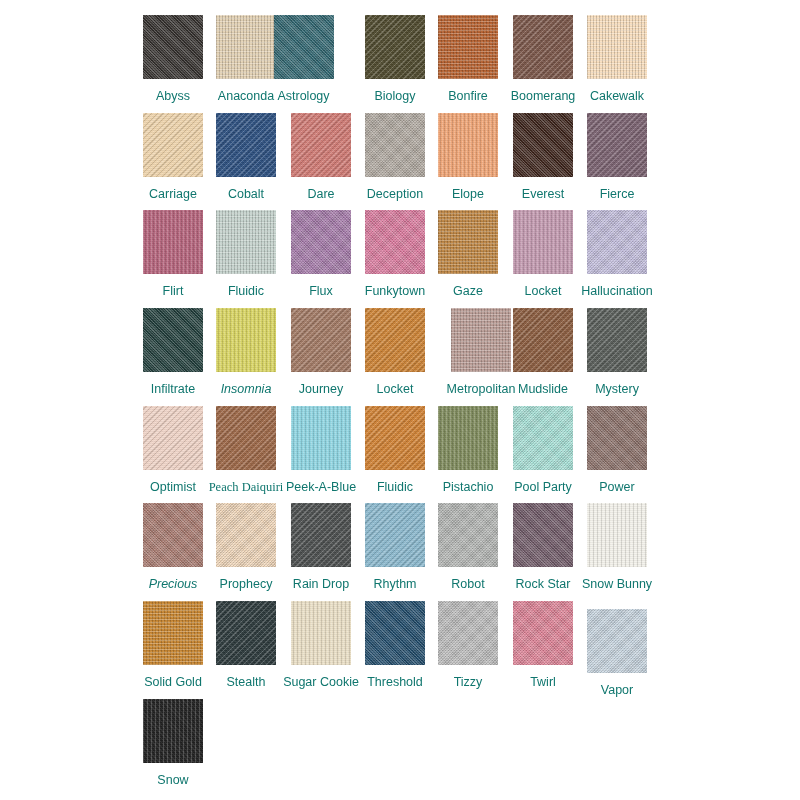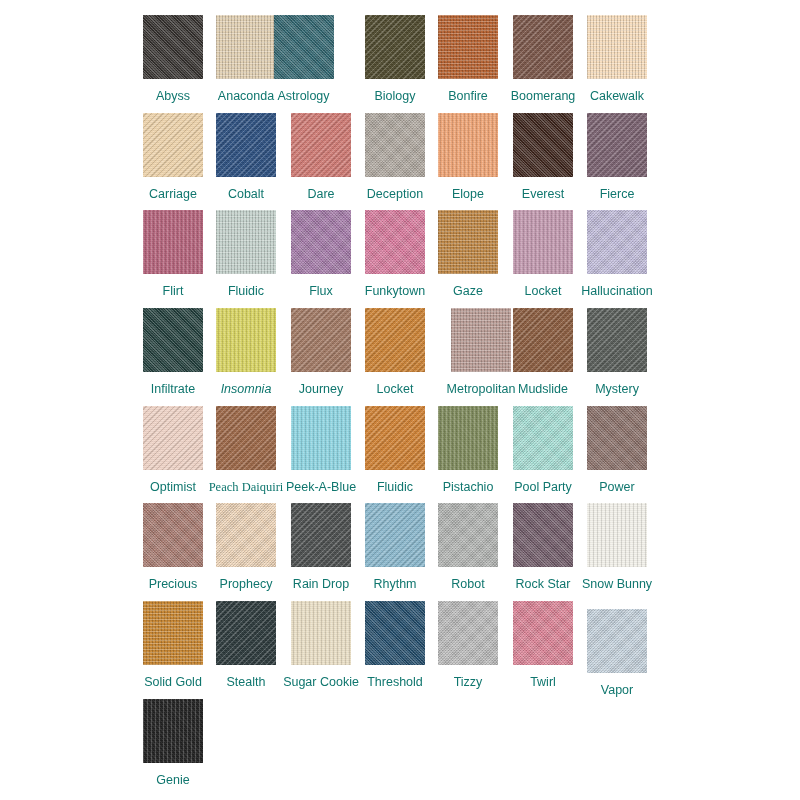--- a/index.html
+++ b/index.html
@@ -253,21 +253,21 @@
       <div class="swatch-label">Pistachio</div>
     </div>
     <div class="swatch-cell" style="left: 494.5px; top: 406px;">
       <div class="swatch-chip tex-speckle" title="Pool Party" style="width: 60px; height: 64px; background-color: rgb(168, 227, 217);"></div>
       <div class="swatch-label">Pool Party</div>
     </div>
     <div class="swatch-cell" style="left: 568.5px; top: 406px;">
       <div class="swatch-chip tex-speckle" title="Power" style="width: 60px; height: 64px; background-color: rgb(139, 112, 104);"></div>
       <div class="swatch-label">Power</div>
     </div>
-    <div class="swatch-cell" style="left: 124.5px; top: 503px;">
+    <div class="swatch-cell" style="left: 124.5px; top: 503px; font-style: italic;">
       <div class="swatch-chip tex-speckle" title="Precious" style="width: 60px; height: 64px; background-color: rgb(169, 121, 110);"></div>
       <div class="swatch-label">Precious</div>
     </div>
     <div class="swatch-cell" style="left: 197.5px; top: 503px;">
       <div class="swatch-chip tex-speckle" title="Prophecy" style="width: 60px; height: 64px; background-color: rgb(243, 216, 186);"></div>
       <div class="swatch-label">Prophecy</div>
     </div>
     <div class="swatch-cell" style="left: 272.5px; top: 503px;">
       <div class="swatch-chip " title="Rain Drop" style="width: 60px; height: 64px; background-color: rgb(76, 79, 79);"></div>
       <div class="swatch-label">Rain Drop</div>
@@ -311,15 +311,15 @@
     <div class="swatch-cell" style="left: 494.5px; top: 601px;">
       <div class="swatch-chip tex-speckle" title="Twirl" style="width: 60px; height: 64px; background-color: rgb(224, 130, 150);"></div>
       <div class="swatch-label">Twirl</div>
     </div>
     <div class="swatch-cell" style="left: 568.5px; top: 601px; margin-top: 8px;">
       <div class="swatch-chip tex-speckle" title="Vapor" style="width: 60px; height: 64px; background-color: rgb(201, 215, 226);"></div>
       <div class="swatch-label">Vapor</div>
     </div>
     <div class="swatch-cell" style="left: 124.5px; top: 699px;">
       <div class="swatch-chip tex-rib" title="Void" style="width: 60px; height: 64px; background-color: rgb(35, 35, 35);"></div>
-      <div class="swatch-label">Genie</div>
+      <div class="swatch-label">Snow</div>
     </div>
   </div>
 
 </body></html>

